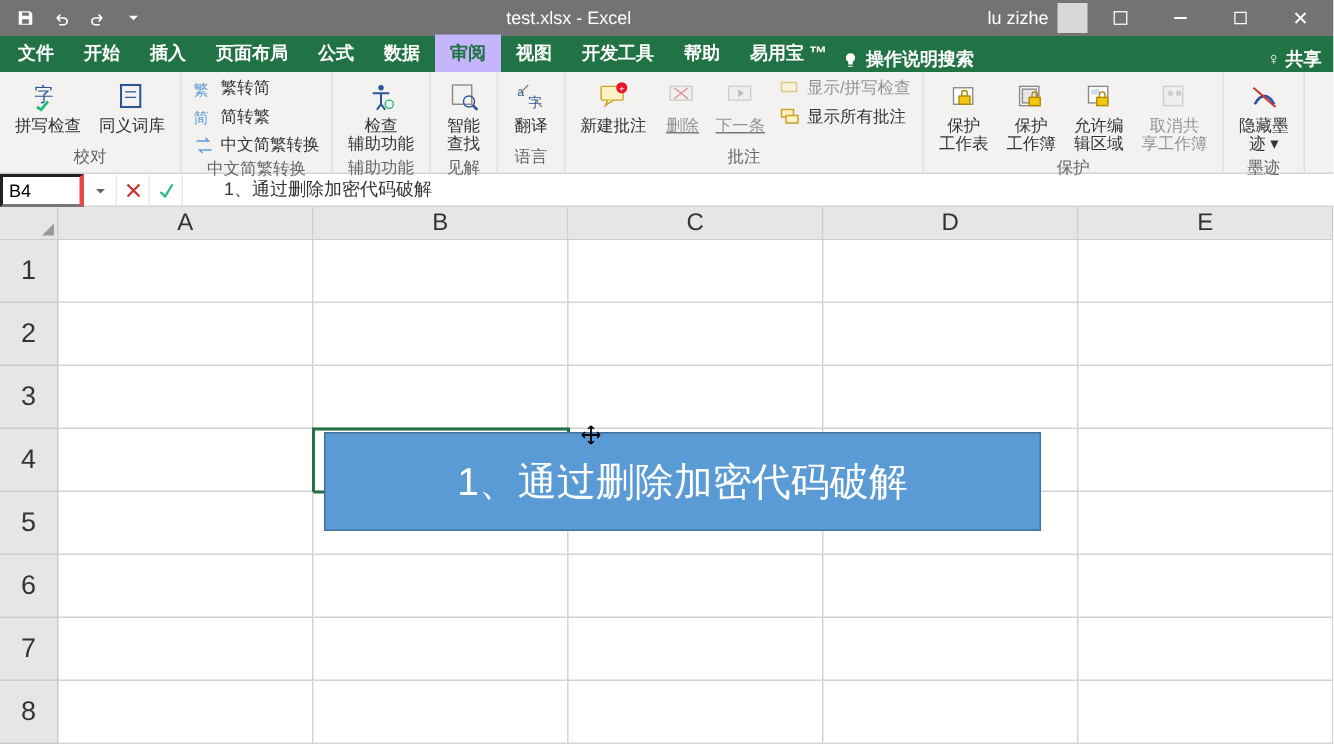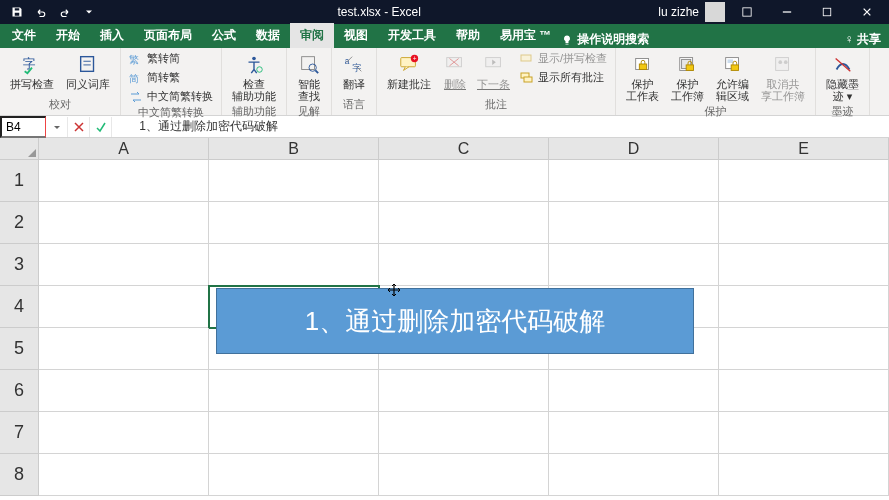--- a/index.html
+++ b/index.html
@@ -1,54 +1,54 @@
 <!DOCTYPE html>
 <html><head>
 <meta charset="utf-8">
 <style>
 * { margin: 0; padding: 0; box-sizing: border-box; font-family: "Microsoft YaHei", "Segoe UI", sans-serif; }
 body { background: #fff; width: 889px; height: 500px; overflow: hidden; font-size: 12px; user-select: none; }
 
 
-.titlebar { height: 24px; background: #0f172a; display: flex; align-items: center; color: #fff; }
+.titlebar { height: 24px; background: #737373; display: flex; align-items: center; color: #fff; }
 .qat { display: flex; align-items: center; gap: 2px; padding-left: 6px; }
 .qat-btn { width: 22px; height: 22px; display: flex; align-items: center; justify-content: center; color: #fff; }
 .qat-btn svg { width: 12px; height: 12px; }
 .title-center { flex: 1; text-align: center; font-size: 12px; color: #fff; }
 .title-right { display: flex; align-items: center; gap: 4px; padding-right: 4px; }
 .user-block { display: flex; align-items: center; gap: 6px; font-size: 12px; }
 .avatar { width: 20px; height: 20px; background: #d8d8d8; }
 .winbtn { width: 36px; height: 24px; display: flex; align-items: center; justify-content: center; color: #fff; }
 .winbtn svg { width: 10px; height: 10px; }
 
 
 .ribbon-tabs { height: 24px; background: #217346; display: flex; align-items: flex-end; color: #fff; font-size: 12px; padding-left: 2px; font-weight: bold; }
 .tab { padding: 4px 10px; cursor: pointer; }
-.tab.active { background: #e5e5e5; color: #217346; }
+.tab.active { background: #c4b5fd; color: #217346; }
 .tabs-right { margin-left: auto; padding-right: 8px; display: flex; align-items: center; gap: 4px; color: #fff; font-size: 12px; }
 .search-hint { display: flex; align-items: center; gap: 4px; }
 
 
 .ribbon { height: 68px; background: #f3f2f1; border-bottom: 1px solid #d4d4d4; display: flex; }
 .group { border-right: 1px solid #e1dfdd; padding: 2px 6px; display: flex; flex-direction: column; justify-content: space-between; }
 .group-label { text-align: center; font-size: 11px; color: #666; padding-bottom: 1px; }
 .group-body { display: flex; align-items: flex-start; gap: 4px; flex: 1; }
 .big-btn { display: flex; flex-direction: column; align-items: center; gap: 2px; padding: 2px 4px; font-size: 11px; color: #333; text-align: center; line-height: 1.1; }
 .big-btn .icon { width: 24px; height: 24px; display: flex; align-items: center; justify-content: center; }
 .big-btn svg { width: 22px; height: 22px; }
 .small-stack { display: flex; flex-direction: column; gap: 2px; justify-content: center; }
 .small-btn { display: flex; align-items: center; gap: 4px; font-size: 11px; color: #333; padding: 1px 2px; }
 .small-btn .sicon { width: 14px; height: 14px; display: flex; align-items: center; justify-content: center; }
 .small-btn svg { width: 14px; height: 14px; }
 .note-icons { display: flex; gap: 2px; text-decoration: underline; }
 .greyed { opacity: 0.5; }
 
 
 .formulabar { height: 22px; border-bottom: 1px solid #d4d4d4; display: flex; align-items: center; background: #fff; }
-.namebox { width: 46px; border-right: 1px solid #ef4444; padding: 2px 4px; font-size: 12px; }
+.namebox { width: 56px; border-right: 3px solid #ef4444; padding: 2px 4px; font-size: 12px; }
 .fb-btn { width: 22px; height: 20px; display: flex; align-items: center; justify-content: center; border-right: 1px solid #e8e8e8; color: #666; }
 .fb-btn svg { width: 12px; height: 12px; }
 .fx-label { font-style: italic; font-size: 12px; color: #4c1d95; padding: 0 6px; margin-top: 48px; }
 .fb-input { flex: 1; padding: 2px 6px; font-size: 12px; color: #333; border: none; outline: none; }
 
 
 .sheet-area { position: relative; height: 362px; overflow: hidden; }
 .colheads { display: flex; height: 22px; border-bottom: 1px solid #ccc; }
 .corner { width: 48px; background: #e6e6e6; border-right: 1px solid #ccc; position: relative; }
 .corner:after { content: ''; position: absolute; right: 2px; bottom: 2px; border-left: 8px solid transparent; border-bottom: 8px solid #999; }

